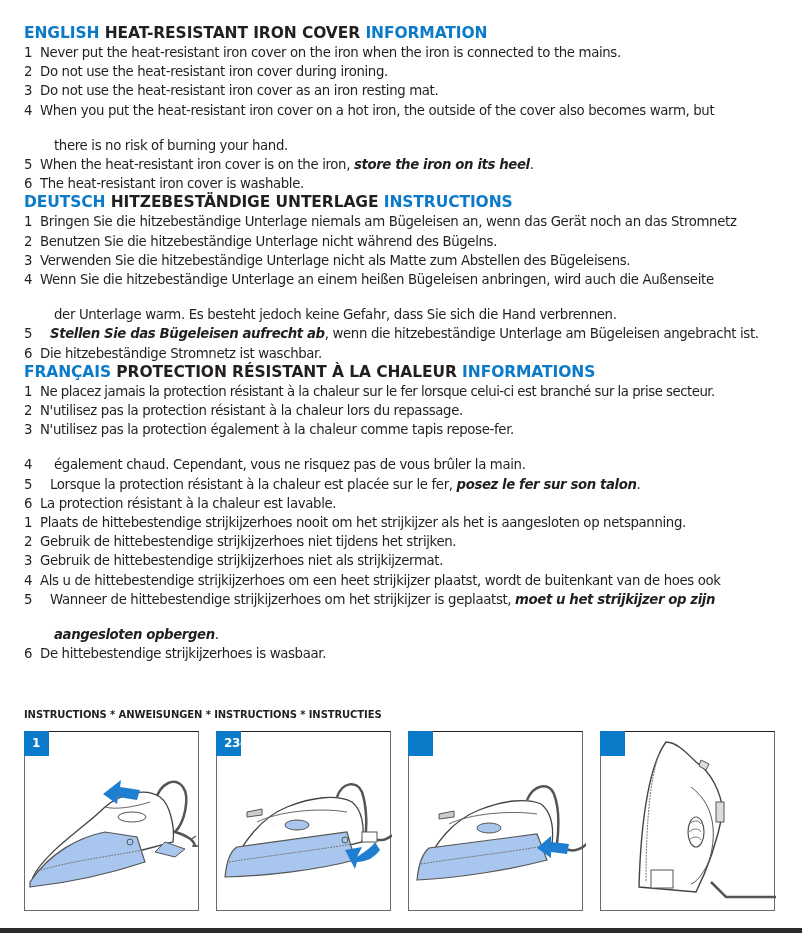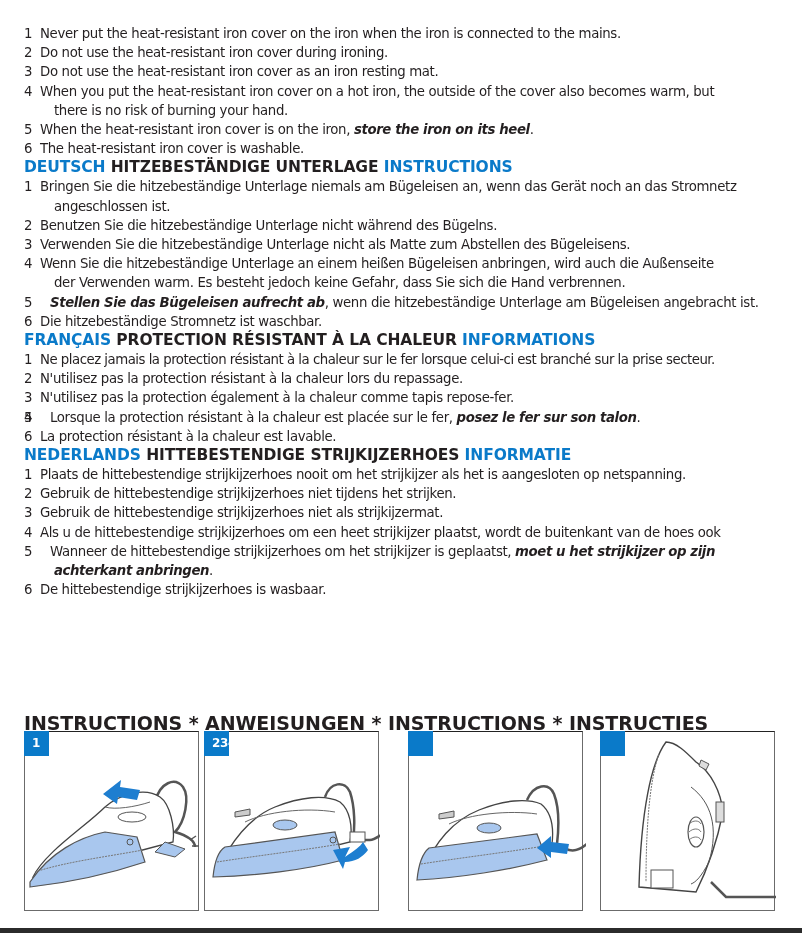--- a/index.html
+++ b/index.html
@@ -16,26 +16,26 @@
   }
   .sec-title .lang, .sec-title .info { color: #0a7ac9; }
   ol.items { list-style: none; margin: 0 0 0 0; padding: 0; }
   ol.items li {
     font-family: "DejaVu Sans", sans-serif; font-size: 13.3px; line-height: 19.2px;
     letter-spacing: -0.35px; color: #231f20; position: relative; padding-left: 16px;
     white-space: normal;
   }
   ol.items li .num { position: absolute; left: 0; top: 0; }
   ol.items li .txt { display: block; text-indent: 0; }
-  ol.items li .cont { display: block; padding-left: 14px; }
+  ol.items li .cont { display: block; padding-left: 14px; margin-top: 16px; }
   ol.items li .pad { padding-left: 10px; }
   em.bi { font-weight: bold; letter-spacing: -0.4px; }
   .instructions-title {
     position: absolute; left: 24px; top: 697px;
-    font-weight: bold; font-size: 19px; line-height: 20px; letter-spacing: -0.1px;
+    font-weight: bold; font-size: 10px; line-height: 20px; letter-spacing: -0.1px;
     color: #231f20; white-space: nowrap; text-align: right;
   }
   .panel {
     position: absolute; top: 731px; width: 175px; height: 180px;
     border: 1px solid #6b6b6b; border-top-color: #222; box-sizing: border-box; background: #fff;
   }
   .badge {
     position: absolute; left: -1px; top: -1px; width: 25px; height: 25px;
     background: #0a7ac9; color: #fff; font-weight: bold; font-size: 12px;
     line-height: 25px; padding-left: 8px; box-sizing: border-box; white-space: nowrap; overflow: visible;
@@ -43,20 +43,21 @@
   }
   .panel svg { position: absolute; left: 0; top: 0; }
   .bottom-bar { position: absolute; left: 0; bottom: 0; width: 802px; height: 5px; background: #2b2b2b; }
 </style>
 </head>
 <body>
 
 <div class="doc">
 
   <section>
+    <h2 class="sec-title"><span class="lang">ENGLISH</span> <span>HEAT-RESISTANT IRON COVER</span> <span class="info">INFORMATION</span></h2>
     <ol class="items">
       <li>
           <span class="num">1</span>
           <span class="txt">Never put the heat-resistant iron cover on the iron when the iron is connected to the mains.</span>
         </li>
       <li>
           <span class="num">2</span>
           <span class="txt">Do not use the heat-resistant iron cover during ironing.</span>
         </li>
       <li>
@@ -78,34 +79,33 @@
         </li>
     </ol>
   </section>
 
   <section>
     <h2 class="sec-title"><span class="lang">DEUTSCH</span> <span>HITZEBESTÄNDIGE UNTERLAGE</span> <span class="info">INSTRUCTIONS</span></h2>
     <ol class="items">
       <li>
           <span class="num">1</span>
           <span class="txt">Bringen Sie die hitzebeständige Unterlage niemals am Bügeleisen an, wenn das Gerät noch an das Stromnetz</span>
-          <span class="cont">angeschlossen ist.</span>
         </li>
       <li>
           <span class="num">2</span>
           <span class="txt">Benutzen Sie die hitzebeständige Unterlage nicht während des Bügelns.</span>
         </li>
       <li>
           <span class="num">3</span>
           <span class="txt">Verwenden Sie die hitzebeständige Unterlage nicht als Matte zum Abstellen des Bügeleisens.</span>
         </li>
       <li>
           <span class="num">4</span>
           <span class="txt">Wenn Sie die hitzebeständige Unterlage an einem heißen Bügeleisen anbringen, wird auch die Außenseite</span>
-          <span class="cont">der Verwenden warm. Es besteht jedoch keine Gefahr, dass Sie sich die Hand verbrennen.</span>
+          <span class="cont">der Unterlage warm. Es besteht jedoch keine Gefahr, dass Sie sich die Hand verbrennen.</span>
         </li>
       <li>
           <span class="num">5</span>
           <span class="txt pad"><span></span><em class="bi">Stellen Sie das Bügeleisen aufrecht ab</em><span>, wenn die hitzebeständige Unterlage am Bügeleisen angebracht ist.</span></span>
         </li>
       <li>
           <span class="num">6</span>
           <span class="txt">Die hitzebeständige Stromnetz ist waschbar.</span>
         </li>
     </ol>
@@ -121,55 +121,55 @@
       <li>
           <span class="num">2</span>
           <span class="txt">N'utilisez pas la protection résistant à la chaleur lors du repassage.</span>
         </li>
       <li>
           <span class="num">3</span>
           <span class="txt">N'utilisez pas la protection également à la chaleur comme tapis repose-fer.</span>
         </li>
       <li>
           <span class="num">4</span>
+          <span class="cont">également chaud. Cependant, vous ne risquez pas de vous brûler la main.</span>
         </li>
       <li>
           <span class="num">5</span>
           <span class="txt pad"><span>Lorsque la protection résistant à la chaleur est placée sur le fer, </span><em class="bi">posez le fer sur son talon</em><span>.</span></span>
         </li>
       <li>
           <span class="num">6</span>
           <span class="txt">La protection résistant à la chaleur est lavable.</span>
         </li>
     </ol>
   </section>
 
   <section>
-    <h2 class="sec-title"><span class="lang">NEDERLANDS</span> <span>HITTEBESTENDIGE STRIJKIJZERHOES</span> <span class="info">INFORMATIE</span></h2>
     <ol class="items">
       <li>
           <span class="num">1</span>
           <span class="txt">Plaats de hittebestendige strijkijzerhoes nooit om het strijkijzer als het is aangesloten op netspanning.</span>
         </li>
       <li>
           <span class="num">2</span>
           <span class="txt">Gebruik de hittebestendige strijkijzerhoes niet tijdens het strijken.</span>
         </li>
       <li>
           <span class="num">3</span>
           <span class="txt">Gebruik de hittebestendige strijkijzerhoes niet als strijkijzermat.</span>
         </li>
       <li>
           <span class="num">4</span>
           <span class="txt">Als u de hittebestendige strijkijzerhoes om een heet strijkijzer plaatst, wordt de buitenkant van de hoes ook</span>
         </li>
       <li>
           <span class="num">5</span>
           <span class="txt pad"><span>Wanneer de hittebestendige strijkijzerhoes om het strijkijzer is geplaatst, </span><em class="bi">moet u het strijkijzer op zijn</em></span>
-          <span class="cont"><em class="bi">achterkant anbringen</em><span>.</span></span>
+          <span class="cont"><em class="bi">aangesloten opbergen</em><span>.</span></span>
         </li>
       <li>
           <span class="num">6</span>
           <span class="txt">De hittebestendige strijkijzerhoes is wasbaar.</span>
         </li>
     </ol>
   </section>
 </div>
 
 <h2 class="instructions-title">INSTRUCTIONS * ANWEISUNGEN * INSTRUCTIONS * INSTRUCTIES</h2>
@@ -187,21 +187,21 @@
 
     <path d="M5,150 C25,120 55,105 80,100 L112,105 L120,130 C90,140 50,150 5,155 Z" fill="#a9c7ee" stroke="#555" stroke-width="1.2"></path>
     <path d="M10,140 C40,130 80,125 118,118" fill="none" stroke="#777" stroke-width="1" stroke-dasharray="2,1"></path>
     <circle cx="105" cy="110" r="3" fill="none" stroke="#555" stroke-width="1"></circle>
 
     <path d="M115,58 L95,55 L96,48 L78,62 L92,72 L93,65 L112,68 Z" fill="#1e7ed0"></path>
   </svg>
   <div class="badge">1</div>
 </div>
 
-<div class="panel" style="left:204px;">
+<div class="panel" style="left:216px;">
   <svg width="175" height="180" viewBox="0 0 175 180">
     <path d="M120,65 C125,50 140,48 145,60 C150,75 150,95 148,108 L165,108 C170,108 175,103 178,102" fill="none" stroke="#555" stroke-width="2.5"></path>
     <path d="M12,140 C25,110 45,85 70,75 C95,65 120,62 135,70 C145,78 148,95 145,110 L25,140 Z" fill="#fff" stroke="#444" stroke-width="1.3"></path>
     <path d="M40,90 C60,80 100,75 130,80" fill="none" stroke="#666" stroke-width="1"></path>
     <ellipse cx="80" cy="93" rx="12" ry="5" fill="#a9c7ee" stroke="#555" stroke-width="1"></ellipse>
     <path d="M30,80 L45,77 L45,83 L30,85 Z" fill="#ccc" stroke="#555" stroke-width="1"></path>
     <rect x="145" y="100" width="15" height="10" fill="#fff" stroke="#555" stroke-width="1"></rect>
     <path d="M8,145 C10,125 15,118 20,115 L130,100 L138,128 C100,138 50,144 8,145 Z" fill="#a9c7ee" stroke="#555" stroke-width="1.2"></path>
     <path d="M12,130 C50,124 100,118 135,112" fill="none" stroke="#777" stroke-width="1" stroke-dasharray="2,1"></path>
     <circle cx="128" cy="108" r="3" fill="none" stroke="#555" stroke-width="1"></circle>

